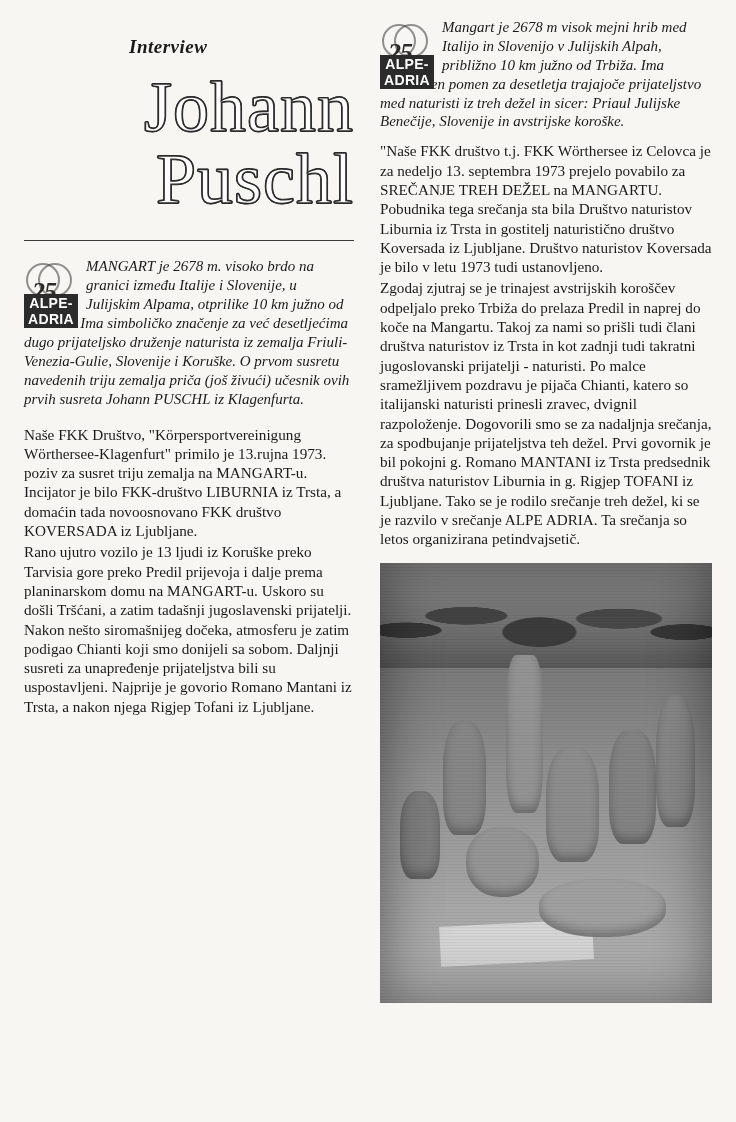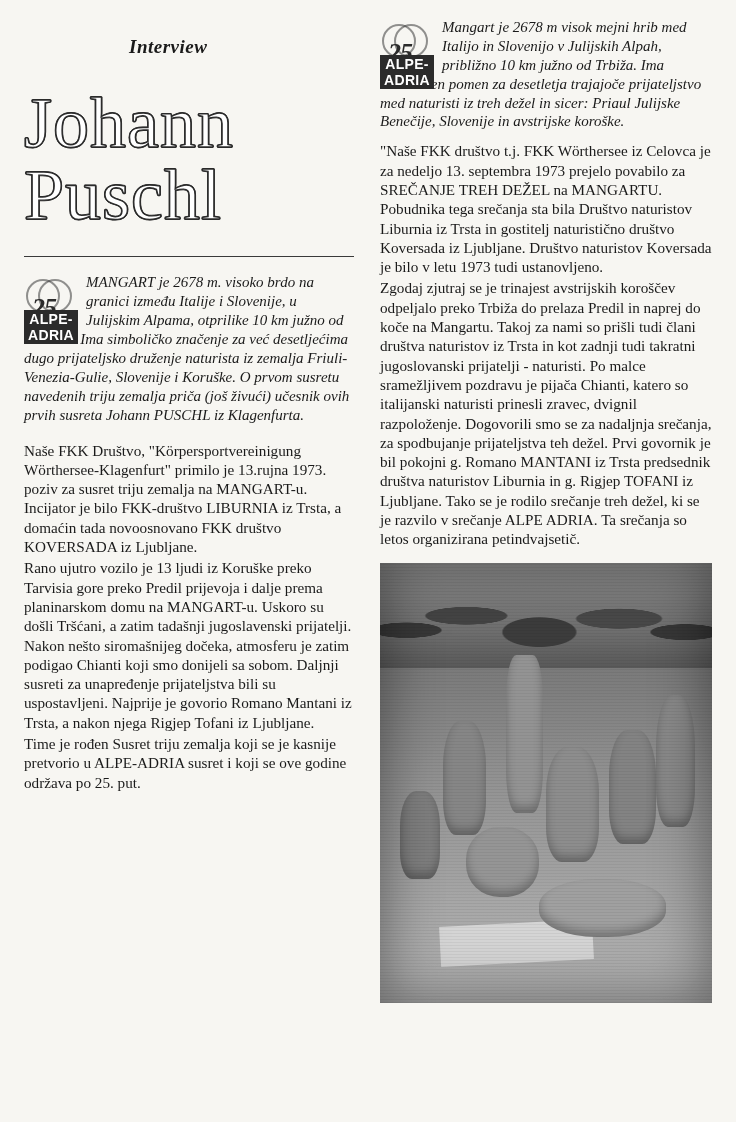--- a/index.html
+++ b/index.html
@@ -45,22 +45,22 @@
     font-family: "Liberation Serif", serif;
     font-style: italic;
     font-size: 19px;
     letter-spacing: 0.5px;
     margin: 18px 0 0 105px;
     color: #1a1a1a;
   }
 
   
   .name-block {
-    margin-top: 32px;
-    text-align: left;
+    margin-top: 16px;
+    text-align: right;
     line-height: 0.92;
   }
   .name-line {
     font-family: "Liberation Serif", serif;
     font-size: 72px;
     font-weight: 400;
     color: #ffffff;
     -webkit-text-stroke: 1.4px #2b2b2b;
     text-shadow:
       -1px 0 #2b2b2b, 1px 0 #2b2b2b,
@@ -244,21 +244,20 @@
         <span class="num">25</span>
         <span class="label">ALPE-ADRIA</span>
       </div>
       <p class="body italic intro-it">MANGART je 2678 m. visoko brdo na granici između Italije i Slovenije, u Julijskim Alpama, otprilike 10 km južno od Tarvisia. Ima simboličko značenje za već desetljećima dugo prijateljsko druženje naturista iz zemalja Friuli-Venezia-Gulie, Slovenije i Koruške. O prvom susretu navedenih triju zemalja priča (još živući) učesnik ovih prvih susreta Johann PUSCHL iz Klagenfurta.</p>
     </div>
 
     <div class="gap-m"></div>
 
     <p class="body">Naše FKK Društvo, "Körpersportvereinigung Wörthersee-Klagenfurt" primilo je 13.rujna 1973. poziv za susret triju zemalja na MANGART-u. Incijator je bilo FKK-društvo LIBURNIA iz Trsta, a domaćin tada novoosnovano FKK društvo KOVERSADA iz Ljubljane.</p>
     <p class="body">Rano ujutro vozilo je 13 ljudi iz Koruške preko Tarvisia gore preko Predil prijevoja i dalje prema planinarskom domu na MANGART-u. Uskoro su došli Tršćani, a zatim tadašnji jugoslavenski prijatelji. Nakon nešto siromašnijeg dočeka, atmosferu je zatim podigao Chianti koji smo donijeli sa sobom. Daljnji susreti za unapređenje prijateljstva bili su uspostavljeni. Najprije je govorio Romano Mantani iz Trsta, a nakon njega Rigjep Tofani iz Ljubljane.</p>
-    <p class="body">Time je rođen Susret triju zemalja koji se je kasnije pretvorio u ALPE-ADRIA susret i koji se ove godine održava po 25. put.</p>
 
   </div>
 
   <div class="col-right">
 
     <div class="clearfix">
       <div class="logo">
         <span class="ring"></span>
         <span class="ring2"></span>
         <span class="num">25</span>

